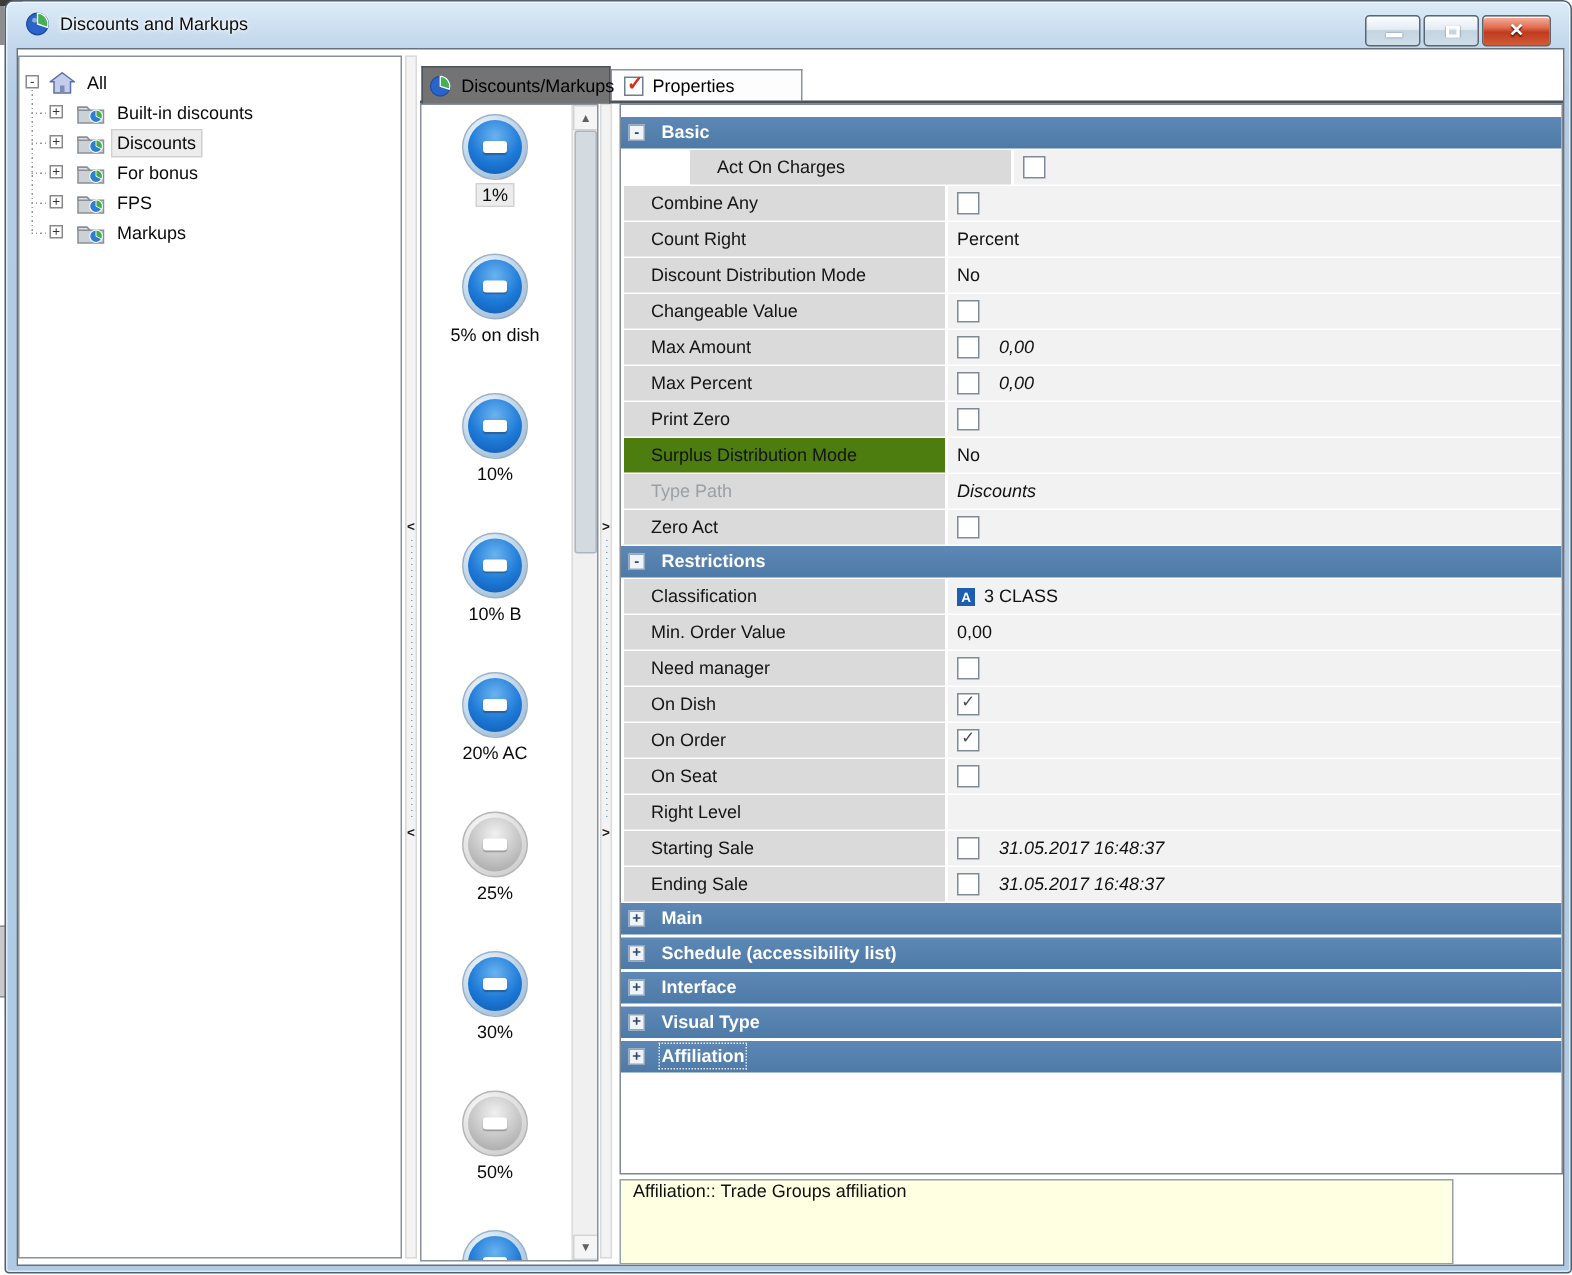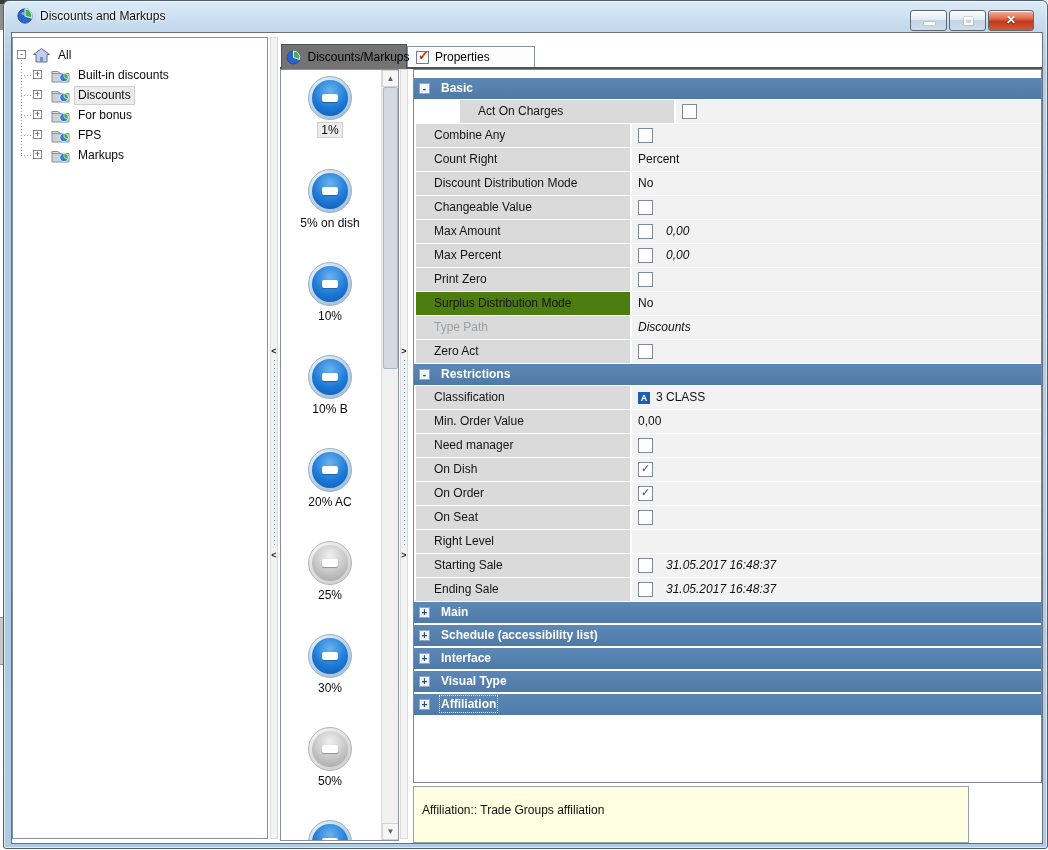--- a/index.html
+++ b/index.html
@@ -121,21 +121,21 @@
   .cb{width:13px;height:13px;border:1px solid #7e8a95;background:#fff;line-height:11px;
       text-align:center;font-size:11px;color:#414c56;flex:0 0 auto;box-sizing:content-box;}
   .pval-text{line-height:23px;white-space:nowrap;}
   .pval-text.after-cb{margin-left:13px;}
   .pval-text.italic{font-style:italic;}
   .class-icon{width:12px;height:12px;background:#1d5eb0;color:#fff;font-size:9px;font-weight:bold;
               text-align:center;line-height:12px;margin-right:6px;flex:0 0 auto;}
 
   
   .desc{position:absolute;left:401px;top:753px;width:556px;height:57px;background:#ffffe1;
-        border:1px solid #98a0a8;box-sizing:border-box;padding:16px 8px;font-size:12px;color:#101010;}
+        border:1px solid #98a0a8;box-sizing:border-box;padding:0 8px;font-size:12px;color:#101010;}
 </style>
 </head>
 <body>
 
 <div class="bg-frag-top"></div>
 <div class="bg-frag-top2"></div>
 <div class="bg-frag-left"></div>
 
 <div class="window">
 

